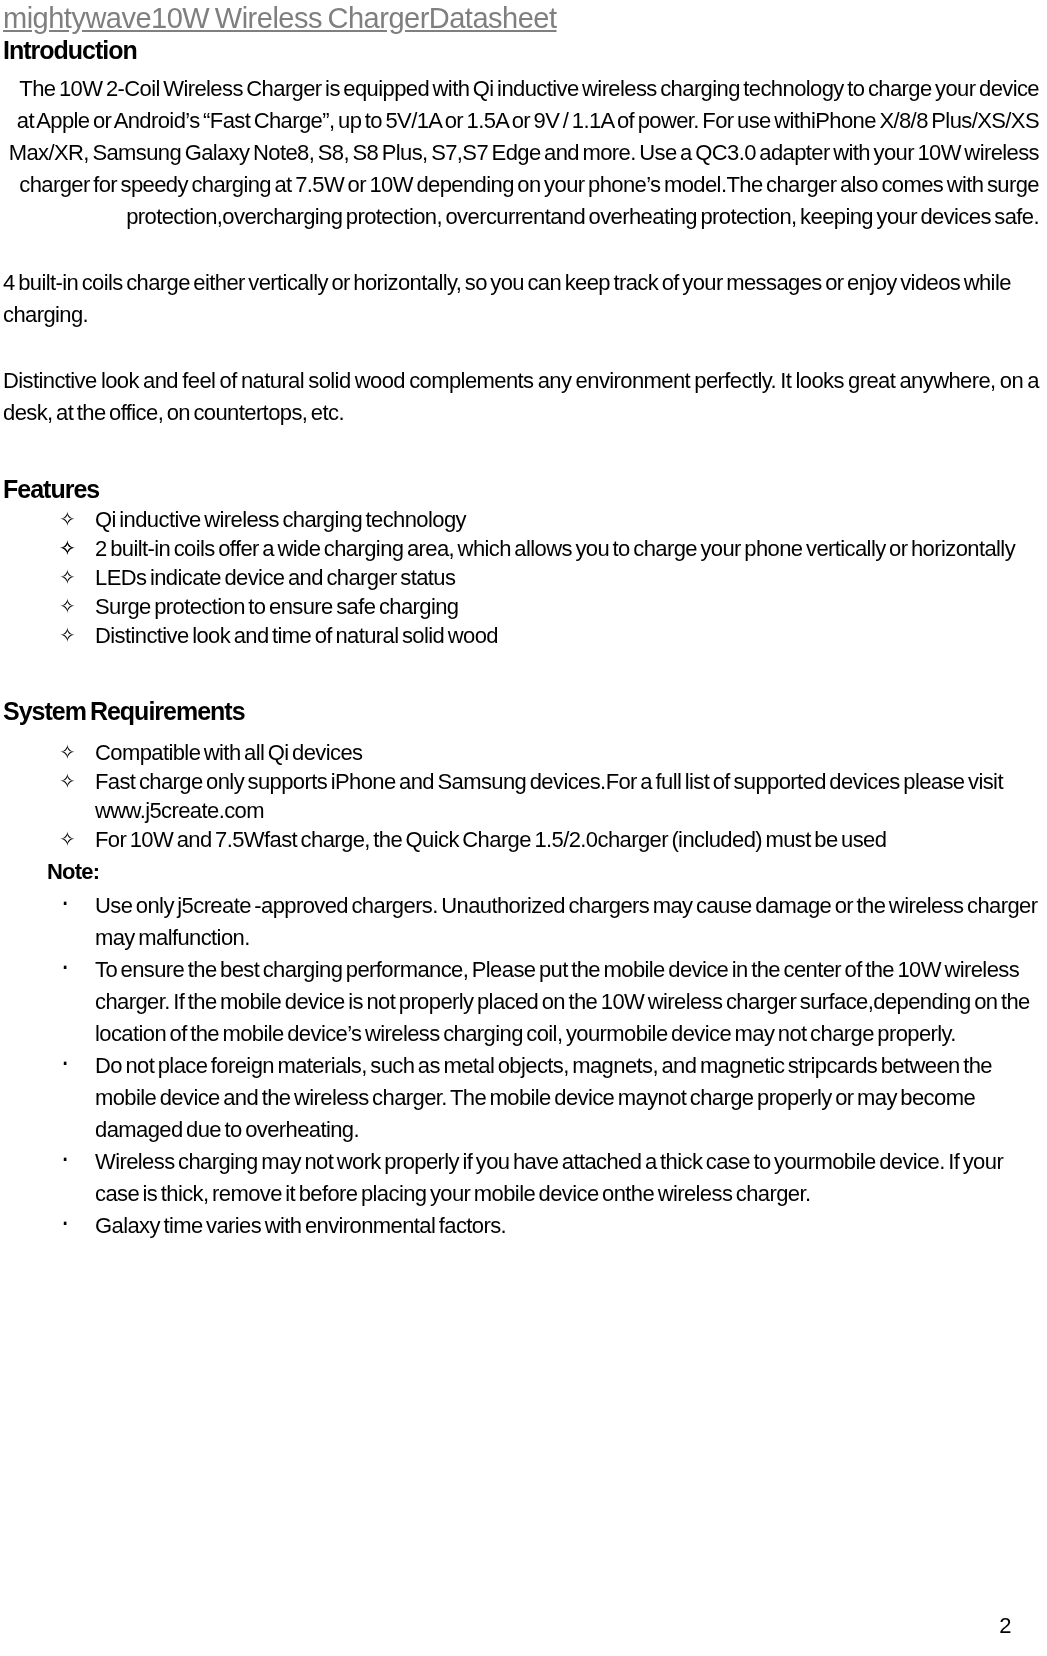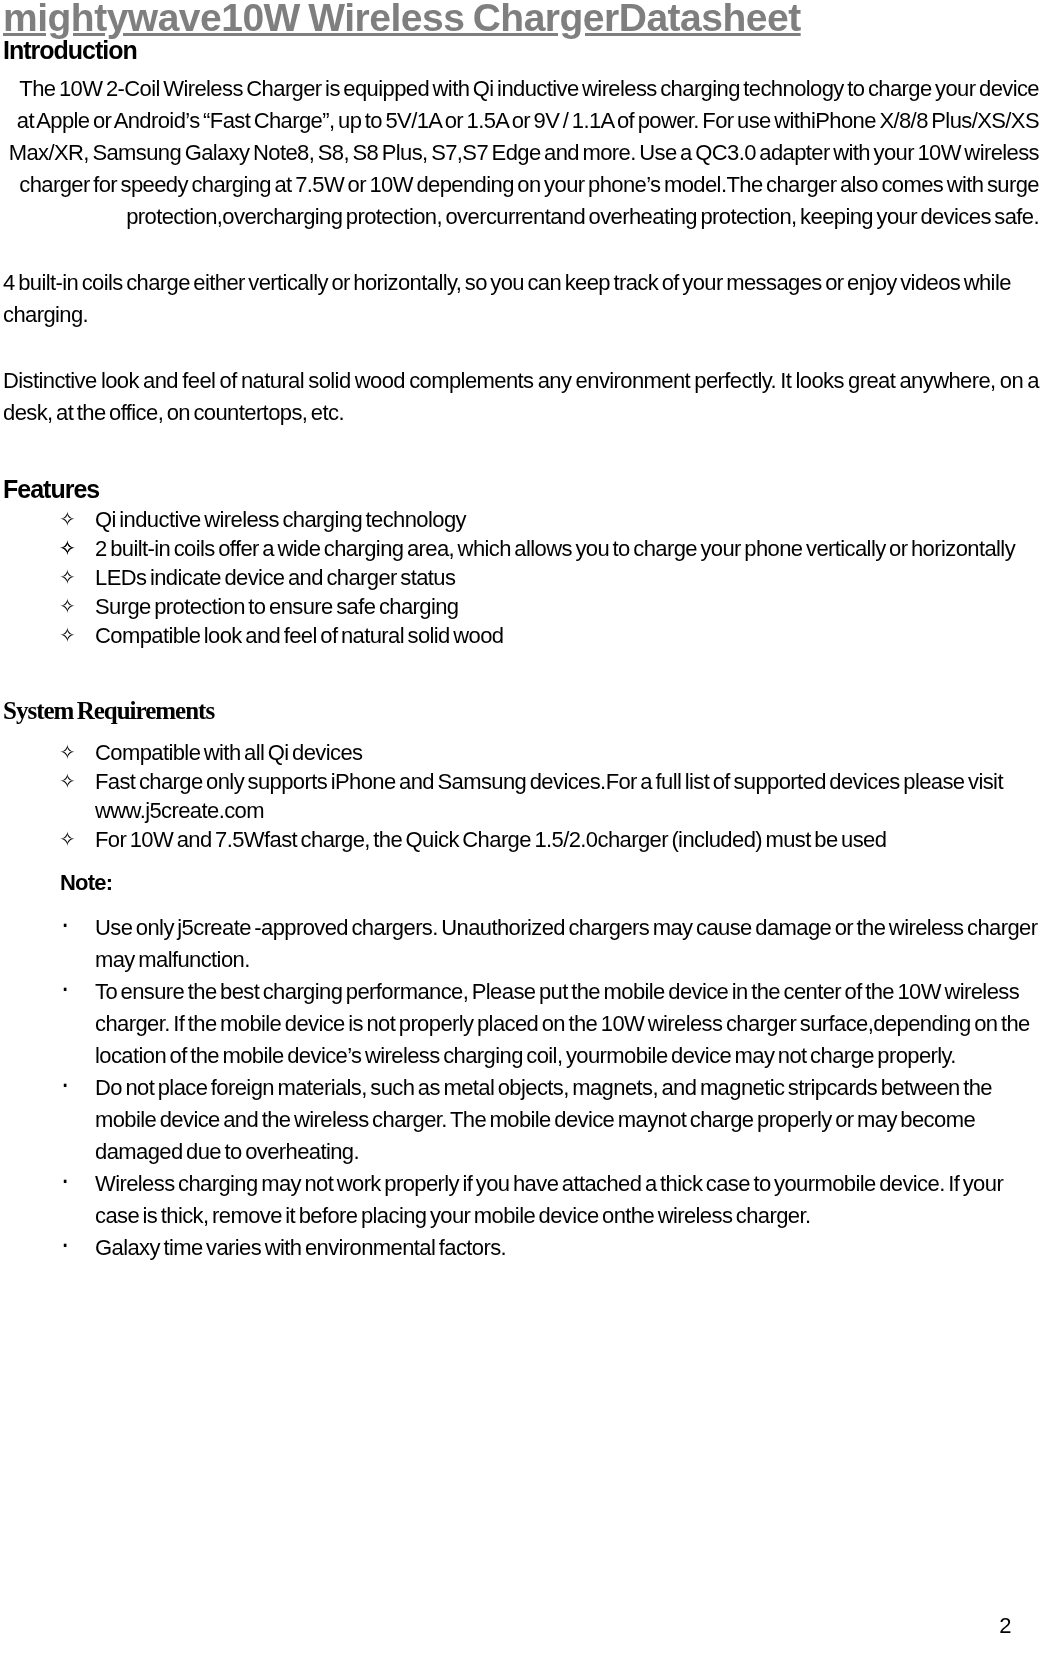--- a/index.html
+++ b/index.html
@@ -10,38 +10,38 @@
     background: #ffffff;
     font-family: "Liberation Sans", sans-serif;
     color: #000000;
     overflow: hidden;
     box-sizing: border-box;
     padding: 2px 8px 0 3px;
     letter-spacing: -0.6px;
     word-spacing: -2px;
   }
   .doc-title {
-    font-size: 39px;
+    font-size: 29px;
     line-height: 32px;
-    font-weight: bold;
+    font-weight: normal;
     color: #7f7f7f;
     text-decoration: underline;
     margin: 0 0 1px 0;
     letter-spacing: -0.5px;
   }
   .section-heading {
     font-size: 25px;
     line-height: 30px;
     font-weight: 700;
     margin: 0;
     letter-spacing: -1px;
   }
   .h-introduction { margin-bottom: 8px; }
   .h-features { margin-bottom: 1px; }
-  .h-sysreq { margin-bottom: 12px; font-family: Liberation Serif, serif; }
+  .h-sysreq { margin-bottom: 12px; }
   .body-para {
     font-size: 22px;
     line-height: 32px;
     margin: 0 0 33px 0;
   }
   .body-para.justified { text-align: justify; }
   .para-intro { margin-bottom: 34px; text-align: right; }
   .para-coils { margin-bottom: 34px; }
   .para-wood { margin-bottom: 45px; }
   .bullet-list {
@@ -61,21 +61,21 @@
     top: 0;
     font-family: "DejaVu Sans", sans-serif;
   }
   .diamond-list { margin-bottom: 46px; }
   .diamond-list .bullet { font-size: 20px; }
   .sysreq-list { margin-bottom: 2px; }
   .note-label {
     font-size: 22px;
     line-height: 32px;
     font-weight: 700;
-    margin: 13px;
+    margin: 0;
     padding-left: 44px;
     letter-spacing: -0.8px;
   }
   .note-list {
     line-height: 32px;
     margin-top: 2px;
   }
   .note-list .bullet {
     font-size: 26px;
     left: 58px;
@@ -122,21 +122,21 @@
     <li>
       <span class="bullet">✧</span>
       <span>LEDs indicate device and charger status</span>
     </li>
     <li>
       <span class="bullet">✧</span>
       <span>Surge protection to ensure safe charging</span>
     </li>
     <li>
       <span class="bullet">✧</span>
-      <span>Compatible look and feel of natural solid wood</span>
+      <span>Distinctive look and time of natural solid wood</span>
     </li>
   </ul>
 
   <h2 class="section-heading h-sysreq">System Requirements</h2>
 
   <ul class="bullet-list diamond-list sysreq-list">
     <li>
       <span class="bullet">✧</span>
       <span>Compatible with all Qi devices</span>
     </li>

